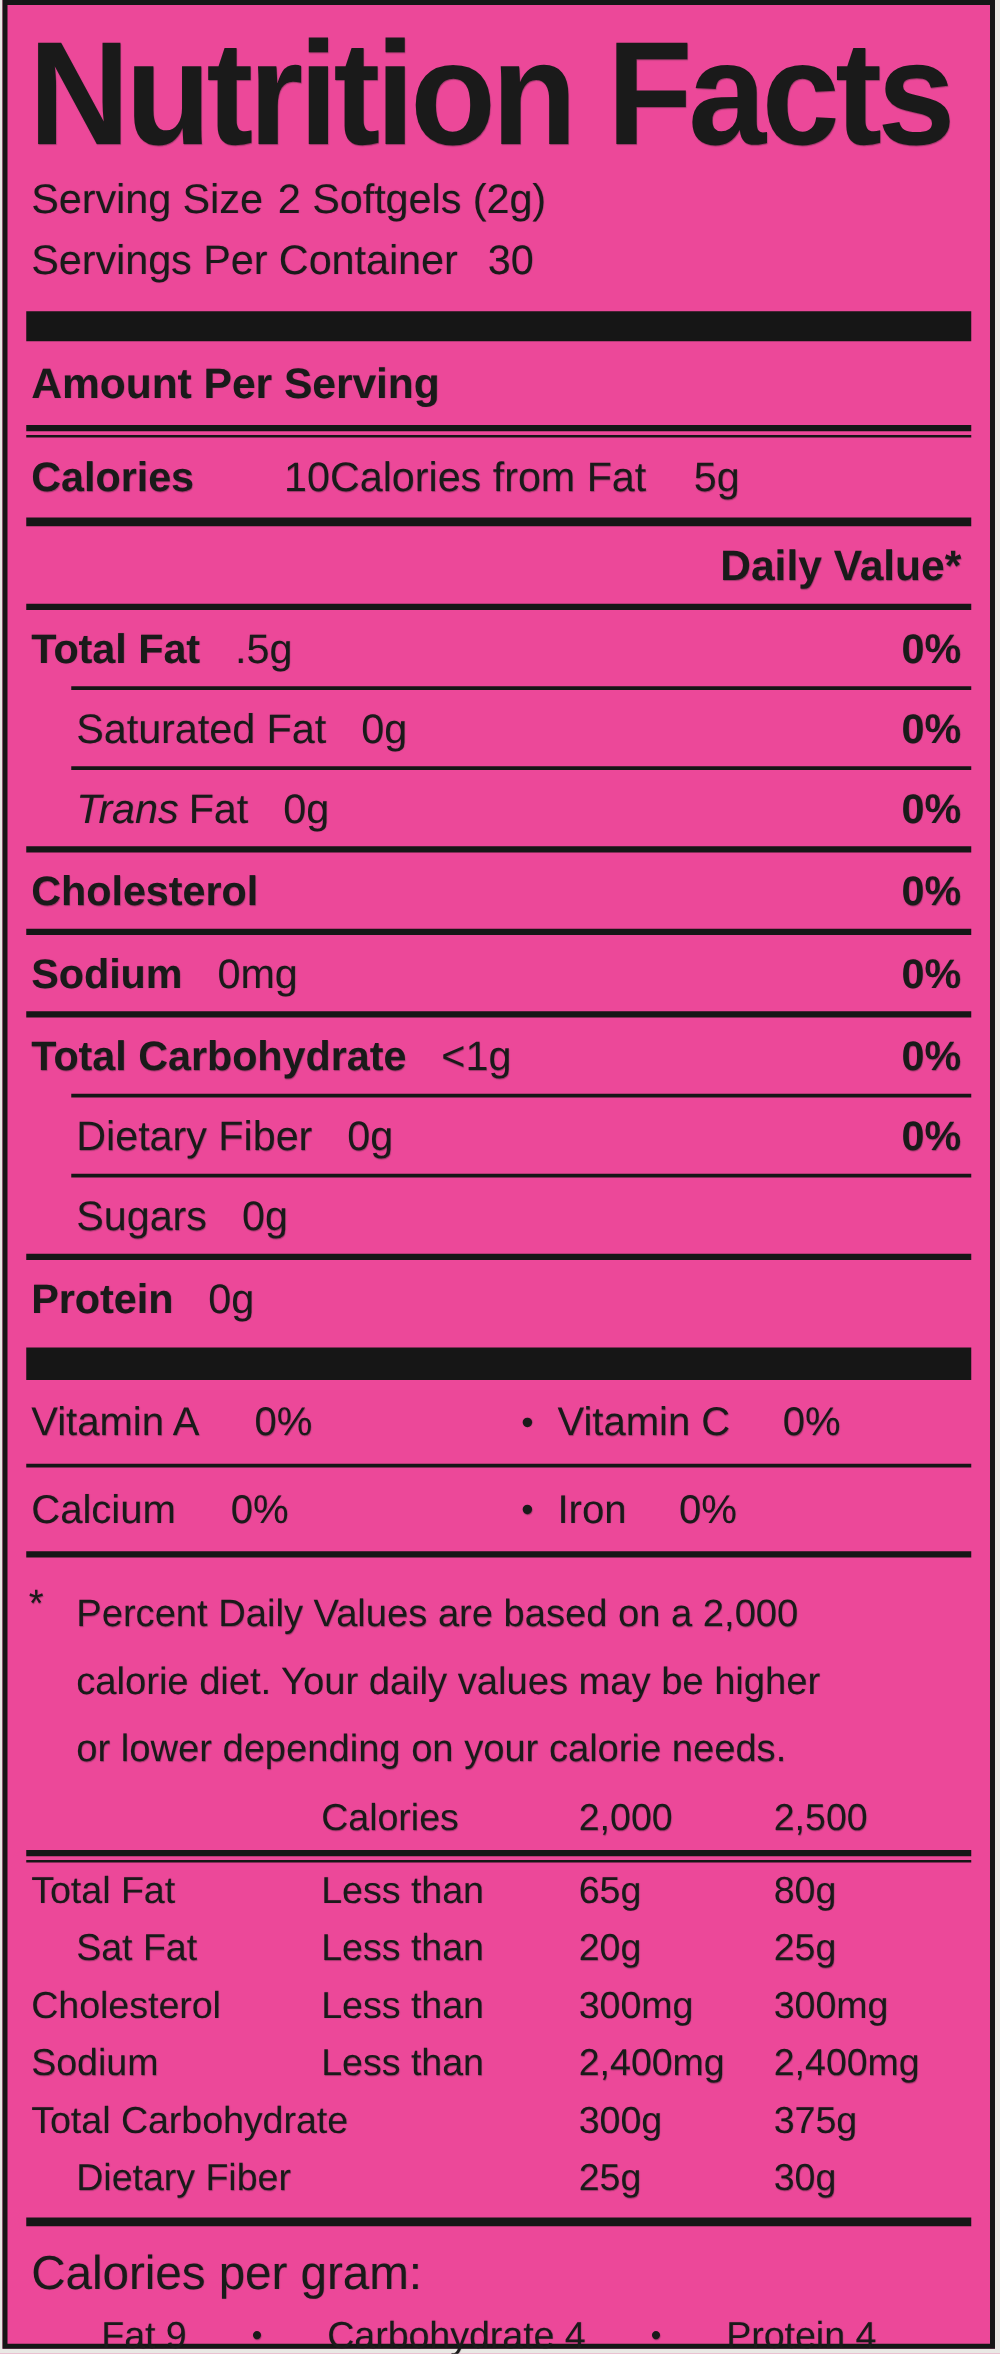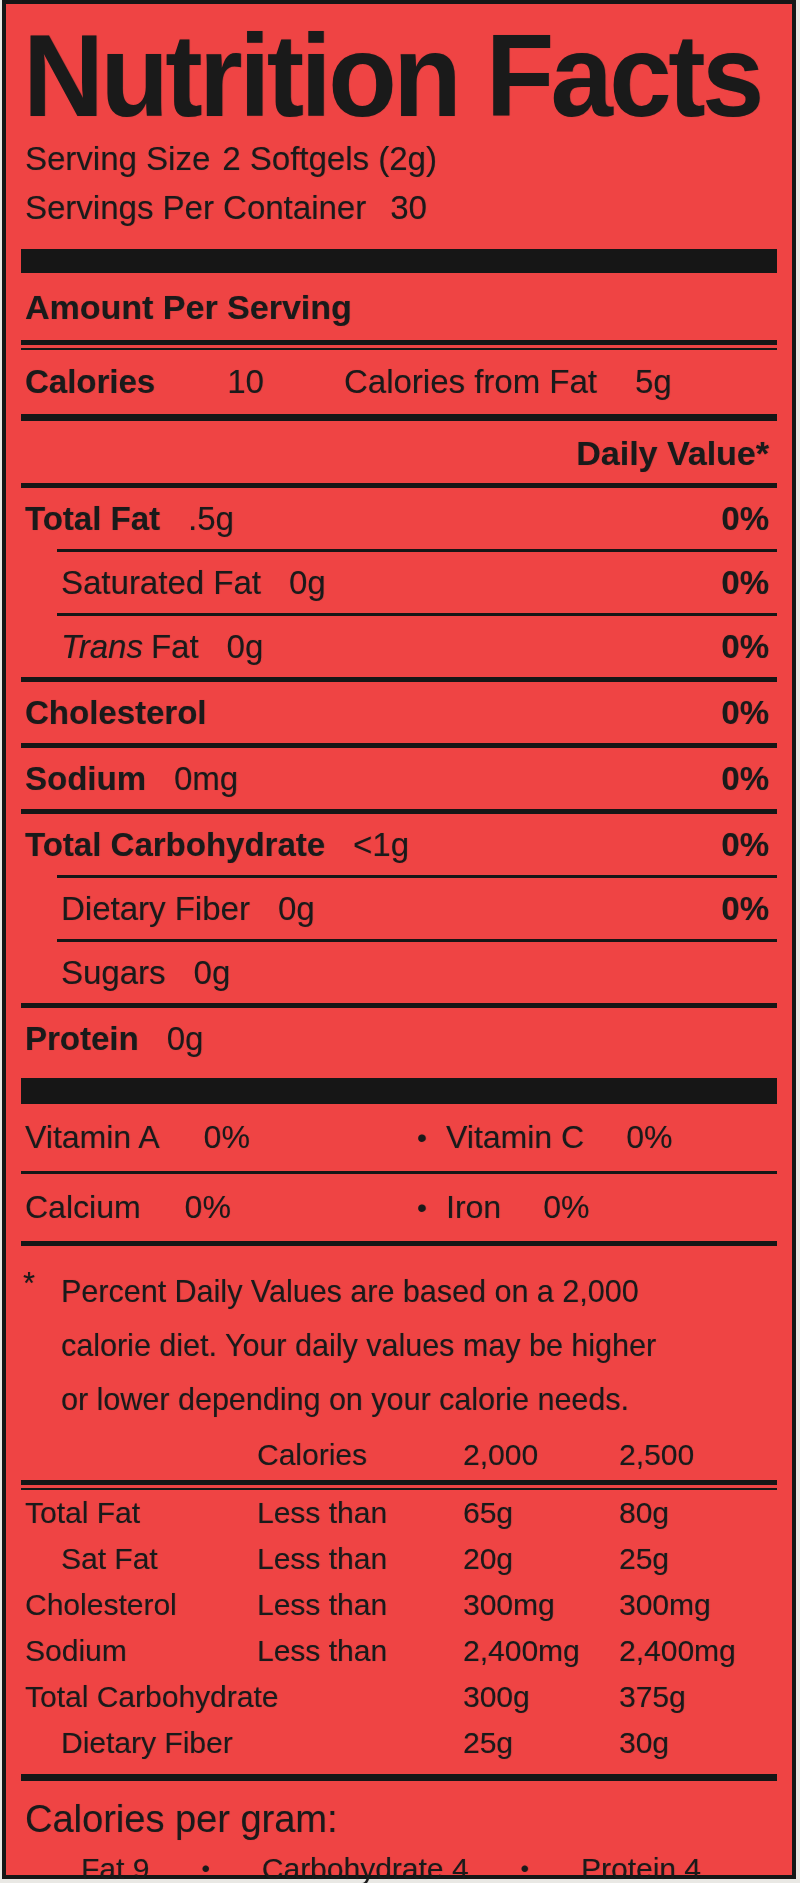--- a/index.html
+++ b/index.html
@@ -9,21 +9,21 @@
     background: #e9e8e4;
     font-family: "Liberation Sans", sans-serif;
     color: #1a1a1a;
     overflow: hidden;
     position: relative;
   }
   .label {
     position: absolute;
     left: 2px; top: 0;
     width: 794px; height: 1879px;
-    background: #ef4444;
+    background: #ec4899;
     border: 4px solid #161616;
     padding: 0 15px;
     text-shadow: 0.4px 0.4px 0.8px rgba(25,25,25,0.38);
   }
   .title {
     font-size: 112px;
     font-weight: bold;
     letter-spacing: -3.5px;
     line-height: 0.95;
     white-space: nowrap;
@@ -43,21 +43,21 @@
   .sep { background: #161616; height: 5px; }
   .sep.thin { height: 3px; }
   .sep.th7  { height: 7px; }
   .sep.ind  { margin-left: 36px; }
   .sepd { border-top: 5px solid #161616; height: 10px; position: relative; }
   .sepd::after { content: ""; position: absolute; left: 0; right: 0; top: 3px; height: 2px; background: #161616; }
 
   .cal-row { display: flex; align-items: center; height: 64px; font-size: 33px; padding-left: 4px; }
   .cal-row .n   { font-weight: bold; }
   .cal-row .v   { margin-left: 72px; }
-  .cal-row .ff  { margin-left: 80px; }
+  .cal-row .ff  { }
   .cal-row .ffv { margin-left: 38px; }
 
   .dvh { display: flex; justify-content: flex-end; align-items: flex-end;
          height: 62px; padding: 0 8px 10px 0; font-weight: bold; font-size: 34px; text-align: center; }
 
   .nrow { display: flex; align-items: center; height: 61px; font-size: 33px; padding: 0 8px 0 4px; }
   .nrow.ind { padding-left: 40px; }
   .nrow .nm.b { font-weight: bold; }
   .nrow .it { font-style: italic; margin-right: 8px; }
   .nrow .amt { margin-left: 28px; }

